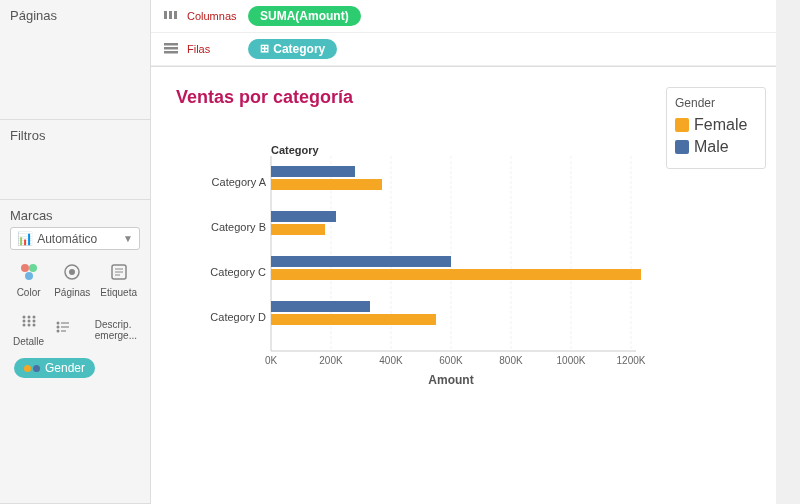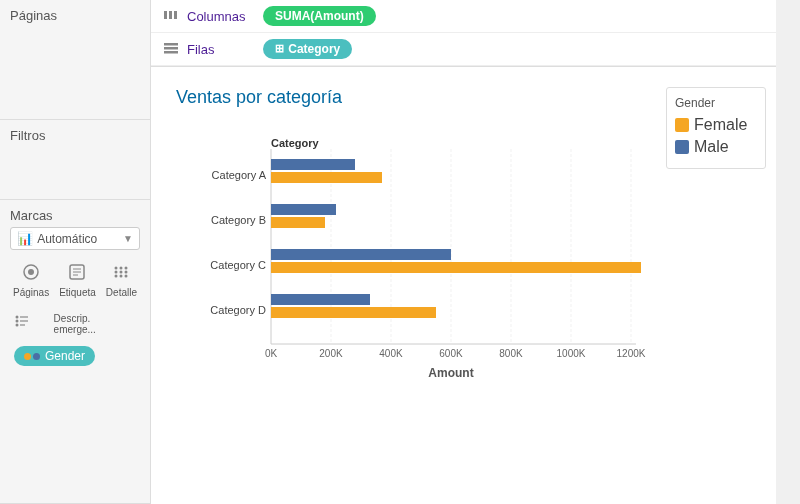--- a/index.html
+++ b/index.html
@@ -31,31 +31,31 @@
     .dot-orange { background: #f5a623; }
     .dot-blue { background: #4a6fa5; }
     
     
     .content-area { flex: 1; display: flex; flex-direction: column; background: white; }
     
     
     .top-bar { background: white; border-bottom: 1px solid #ddd; }
     .top-bar-row { display: flex; align-items: center; padding: 6px 12px; border-bottom: 1px solid #eee; min-height: 32px; }
     .top-bar-icon { color: #888; font-size: 14px; margin-right: 8px; }
-    .top-bar-label { color: #4c1d95; font-size: 13px; margin-right: 16px; width: 60px; }
+    .top-bar-label { color: #b91c1c; font-size: 11px; margin-right: 1px; width: 60px; }
     
     .pill { display: inline-flex; border-radius: 12px; padding: 3px 12px; font-size: 12px; font-weight: bold; }
     .pill-green { background: #2ecc71; color: white; }
     .pill-teal { background: #4bbfbf; color: white; }
     .pill-icon { margin-right: 4px; font-size: 11px; }
     
     
     .chart-container { flex: 1; display: flex; padding: 10px; }
     .chart-main { flex: 1; padding: 10px 10px 10px 15px; }
-    .chart-title { font-size: 18px; color: #0369a1; margin-bottom: 21px; font-weight: normal; }
+    .chart-title { font-size: 18px; color: #be185d; margin-bottom: 28px; font-weight: bold; }
     
     
     .legend { width: 100px; padding: 8px; border: 1px solid #ddd; border-radius: 3px; height: fit-content; margin-top: 10px; }
     .legend-title { font-size: 12px; color: #555; margin-bottom: 6px; }
     .legend-item { display: flex; align-items: center; margin-bottom: 4px; font-size: 16px; color: #444; }
     .legend-color { width: 14px; height: 14px; margin-right: 5px; border-radius: 2px; }
     .legend-orange { background: #f5a623; }
     .legend-blue { background: #4a6fa5; }
   </style>
 </head>
@@ -80,20 +80,30 @@
         <div class="dropdown-btn">
           <span style="display:flex;align-items:center;gap:4px;">
             <span style="font-size:13px;">📊</span>
             <span>Automático</span>
           </span>
           <span class="dropdown-arrow">▼</span>
         </div>
       </div>
 
       <div class="marks-grid">
+        <div class="mark-item">
+          <div class="mark-icon">
+            <svg width="18" height="18" viewBox="0 0 18 18">
+              <circle cx="5" cy="5" r="4" fill="#e74c3c" opacity="0.7"></circle>
+              <circle cx="13" cy="5" r="4" fill="#2ecc71" opacity="0.7"></circle>
+              <circle cx="9" cy="13" r="4" fill="#3498db" opacity="0.7"></circle>
+            </svg>
+          </div>
+          <div class="mark-label">Color</div>
+        </div>
         <div class="mark-item">
           <div class="mark-icon">
             <svg width="18" height="18" viewBox="0 0 18 18">
               <circle cx="9" cy="9" r="7" fill="none" stroke="#888" stroke-width="1.5"></circle>
               <circle cx="9" cy="9" r="3" fill="#888"></circle>
             </svg>
           </div>
           <div class="mark-label">Páginas</div>
         </div>
         <div class="mark-item">

